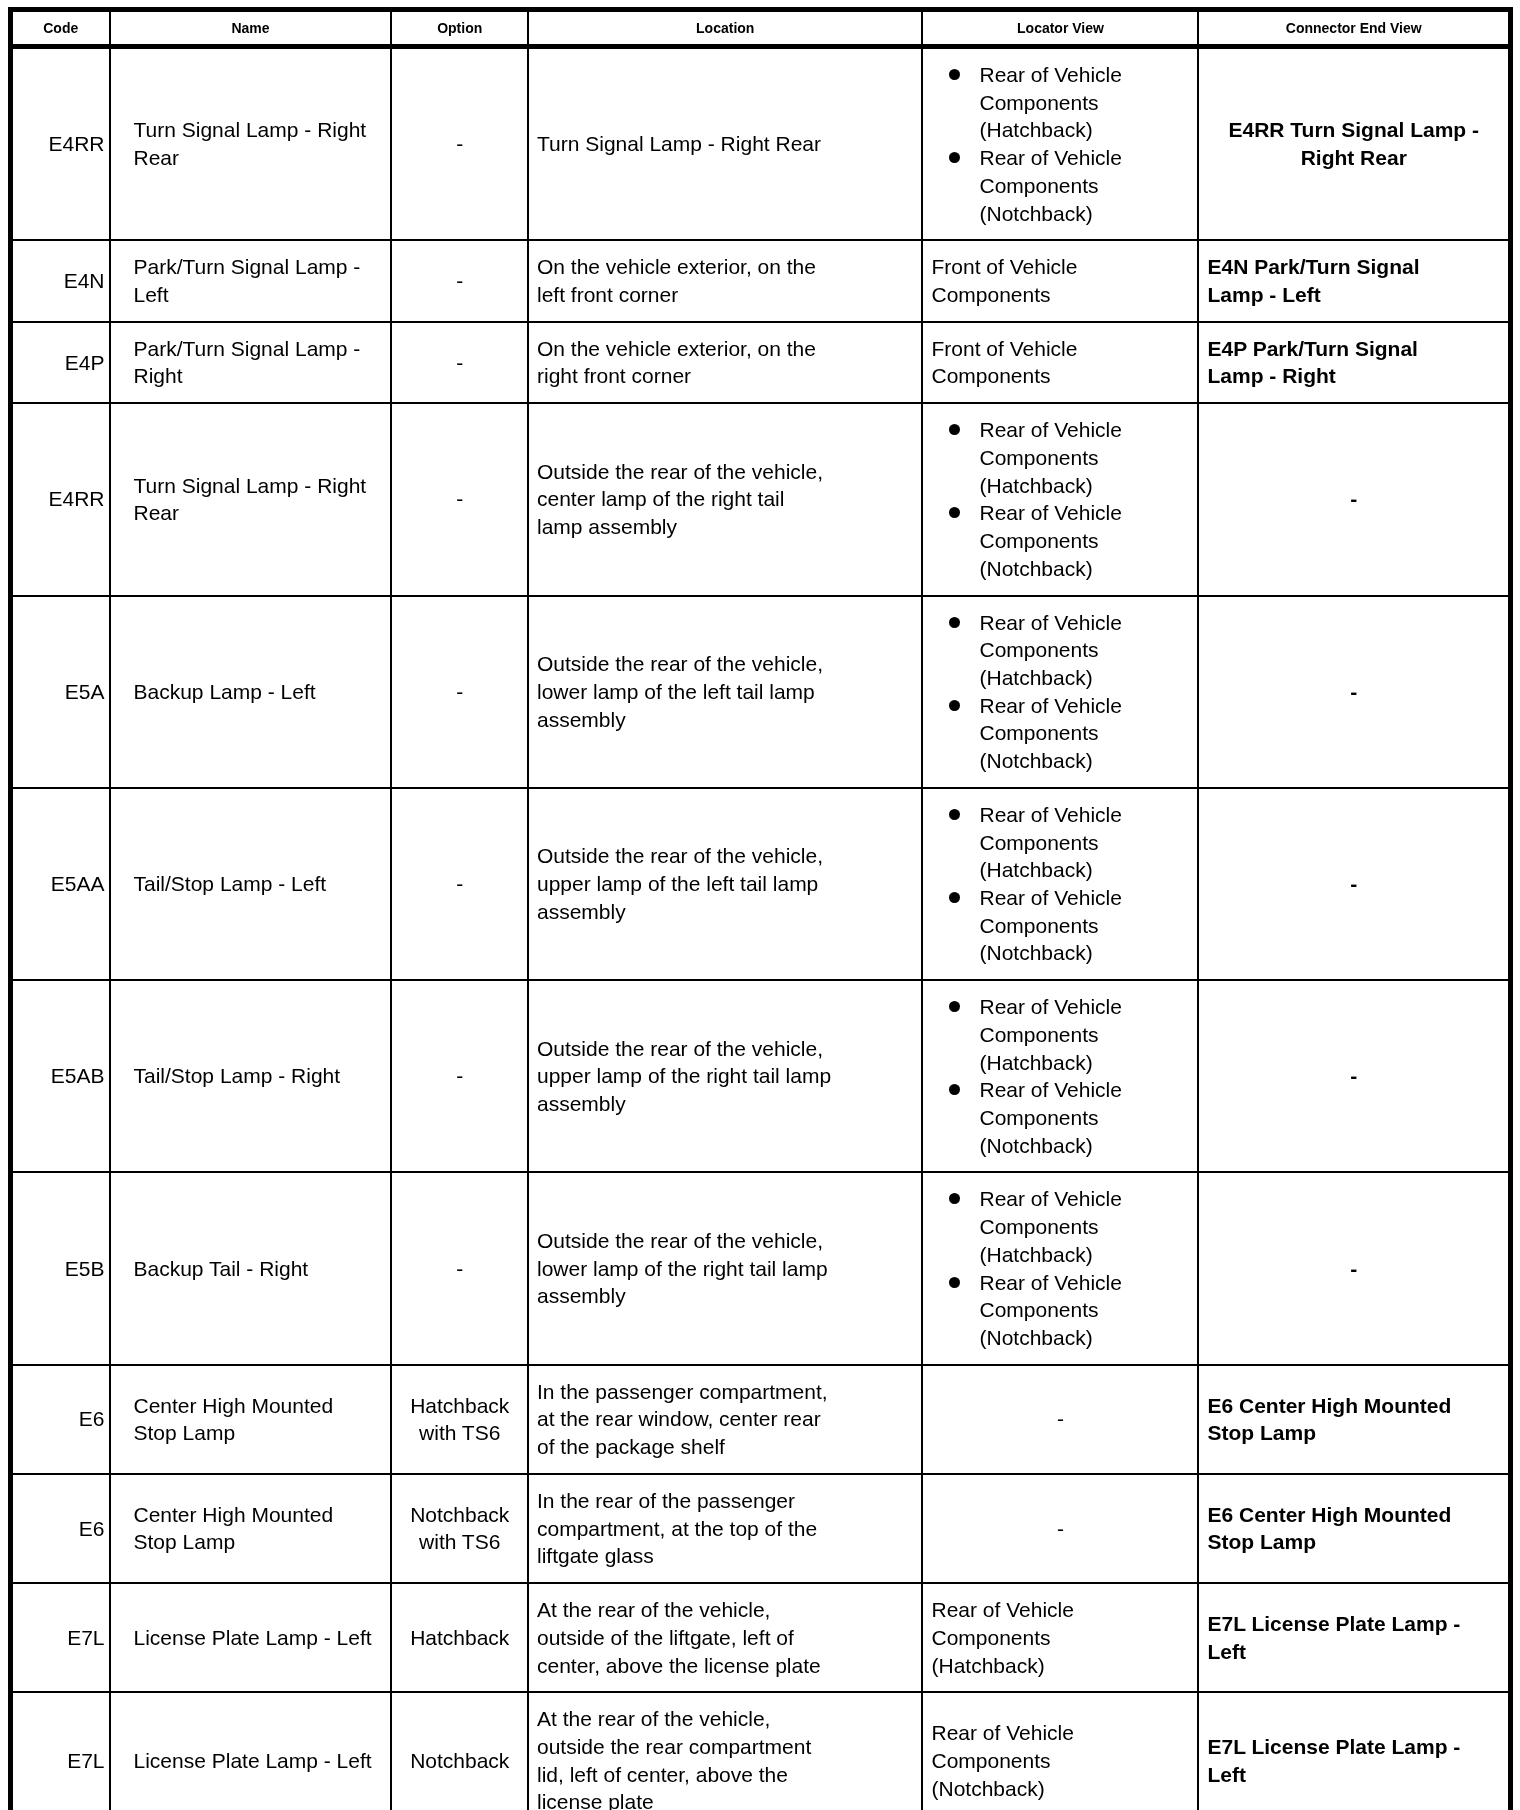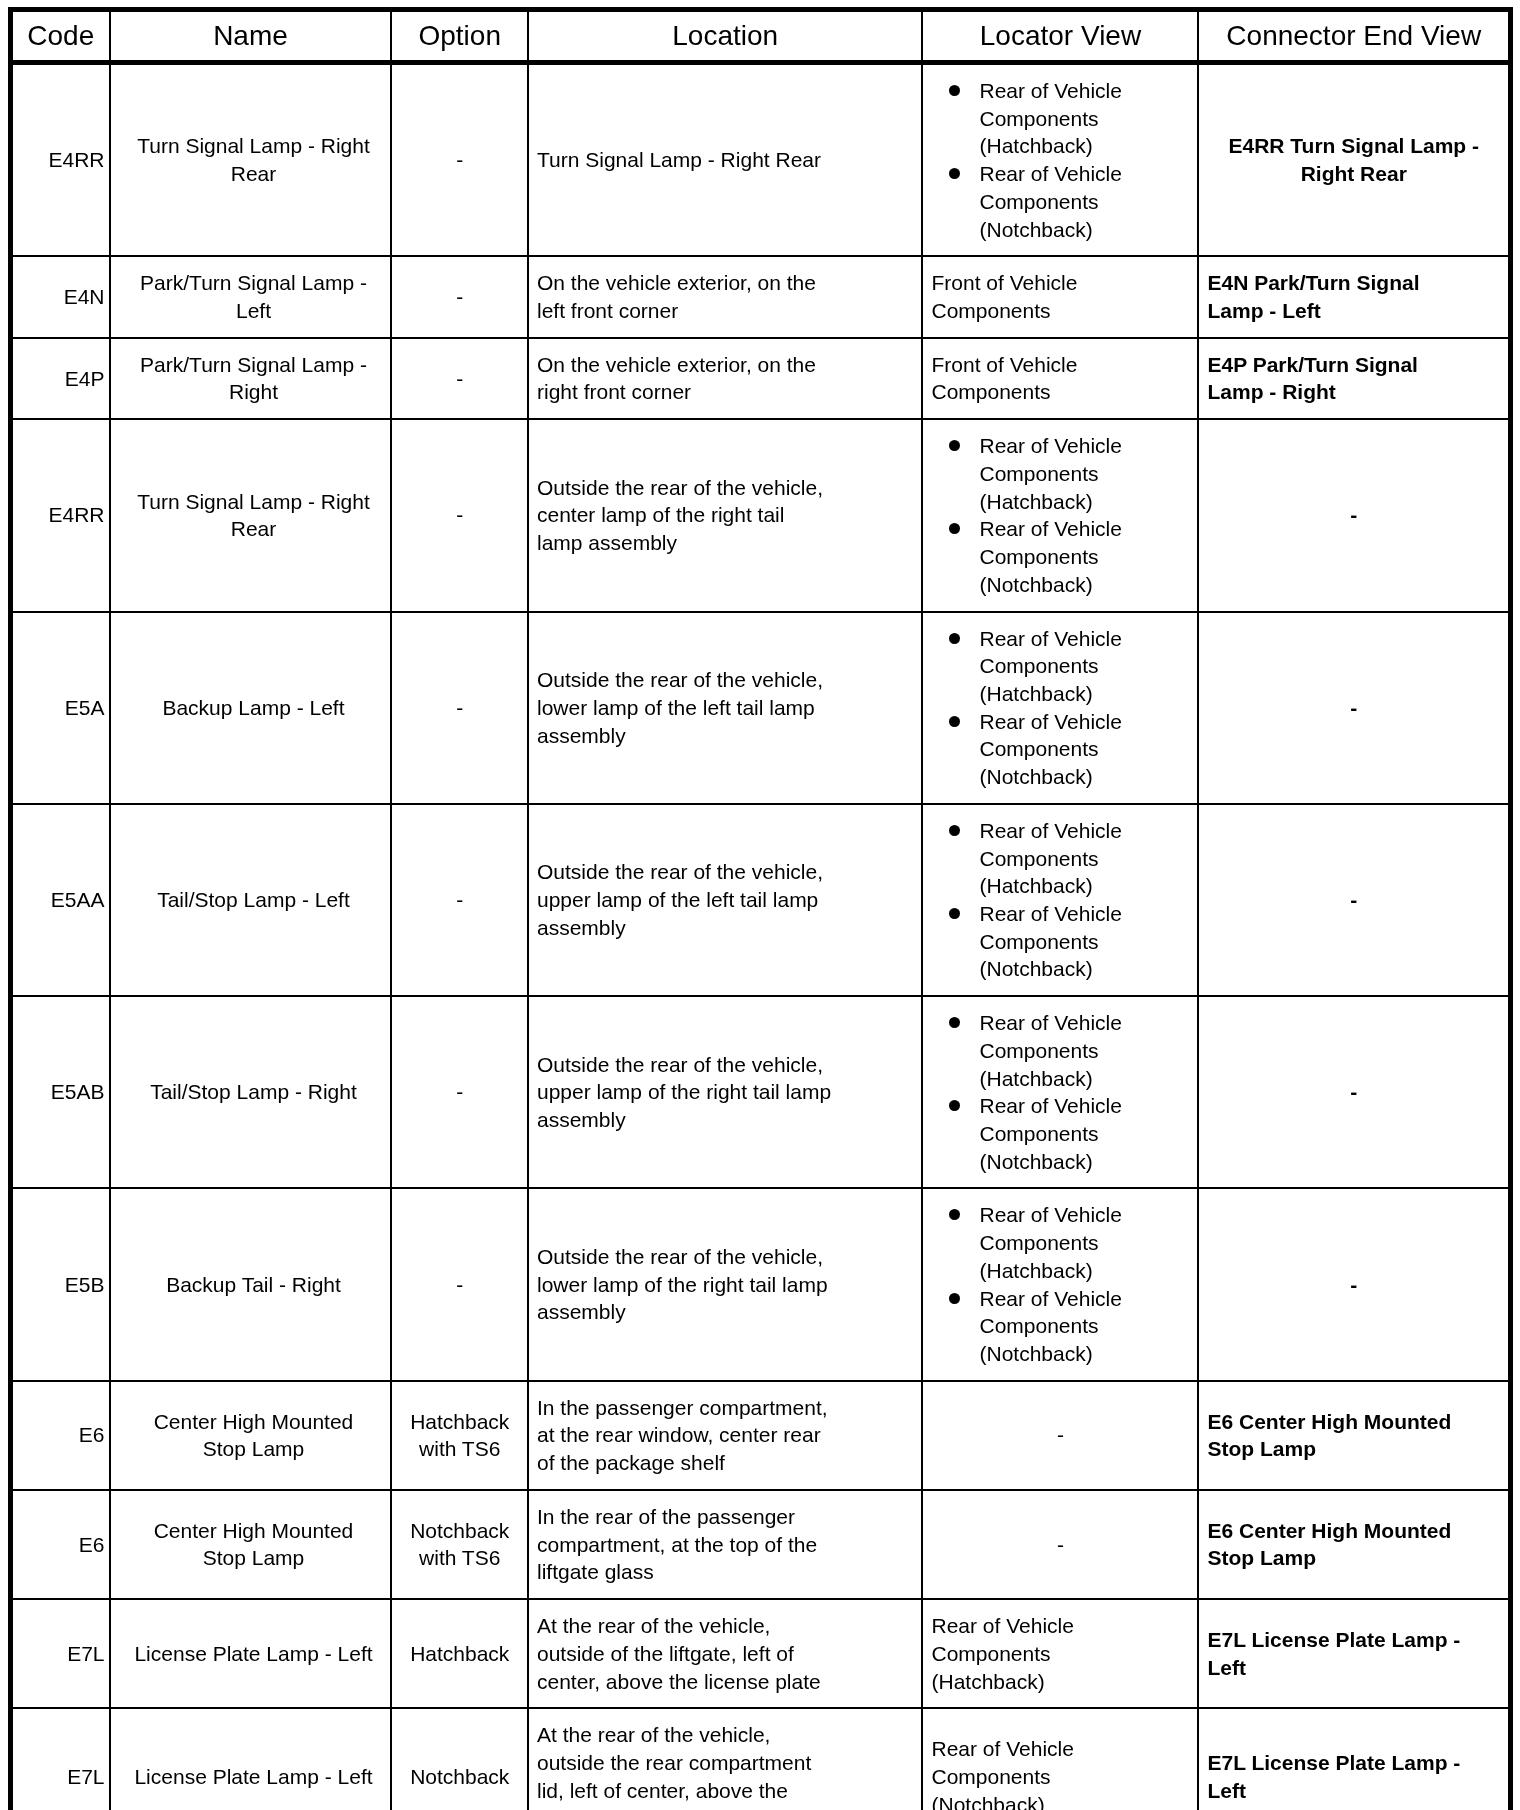--- a/index.html
+++ b/index.html
@@ -20,40 +20,40 @@
   }
   table.connector-table {
     width: 100%;
     border-collapse: collapse;
     table-layout: fixed;
     border: 5px solid #000000;
   }
   th {
     border: 2px solid #000000;
     border-bottom: 5px solid #000000;
-    font-size: 28px;
-    font-weight: normal;
+    font-size: 14px;
+    font-weight: bold;
     text-align: center;
     vertical-align: middle;
     padding: 8px 4px;
     white-space: pre-line;
   }
   td {
     border: 2px solid #000000;
     font-size: 21px;
     line-height: 1.32;
     vertical-align: middle;
     padding: 12px 8px;
     white-space: pre-line;
     overflow: hidden;
   }
   td.align-center { text-align: center; }
   td.align-left   { text-align: left; margin-left: 20px; }
   td.code-cell    { text-align: right; padding: 12px 4px; }
-  td.name-cell    { padding: 12px 6px 12px 12px; text-align: center; }
+  td.name-cell    { padding: 12px 6px 12px 23px; }
   td.option-cell  { text-align: center; padding: 12px 4px; }
   td.location-cell{ padding: 12px 6px 12px 8px; }
   td.locator_view-cell.has-bullets { padding: 12px 4px 12px 0; }
   ul.bullet-list {
     list-style: none;
     margin: 0;
     padding: 0 0 0 26px;
     text-align: left;
   }
   ul.bullet-list li {

